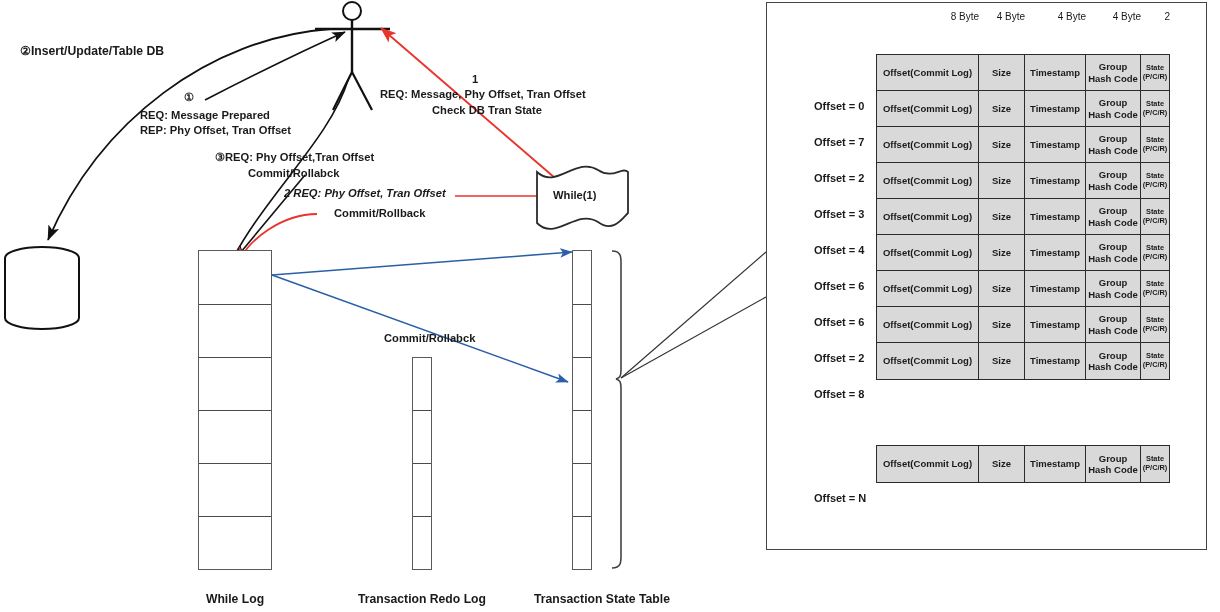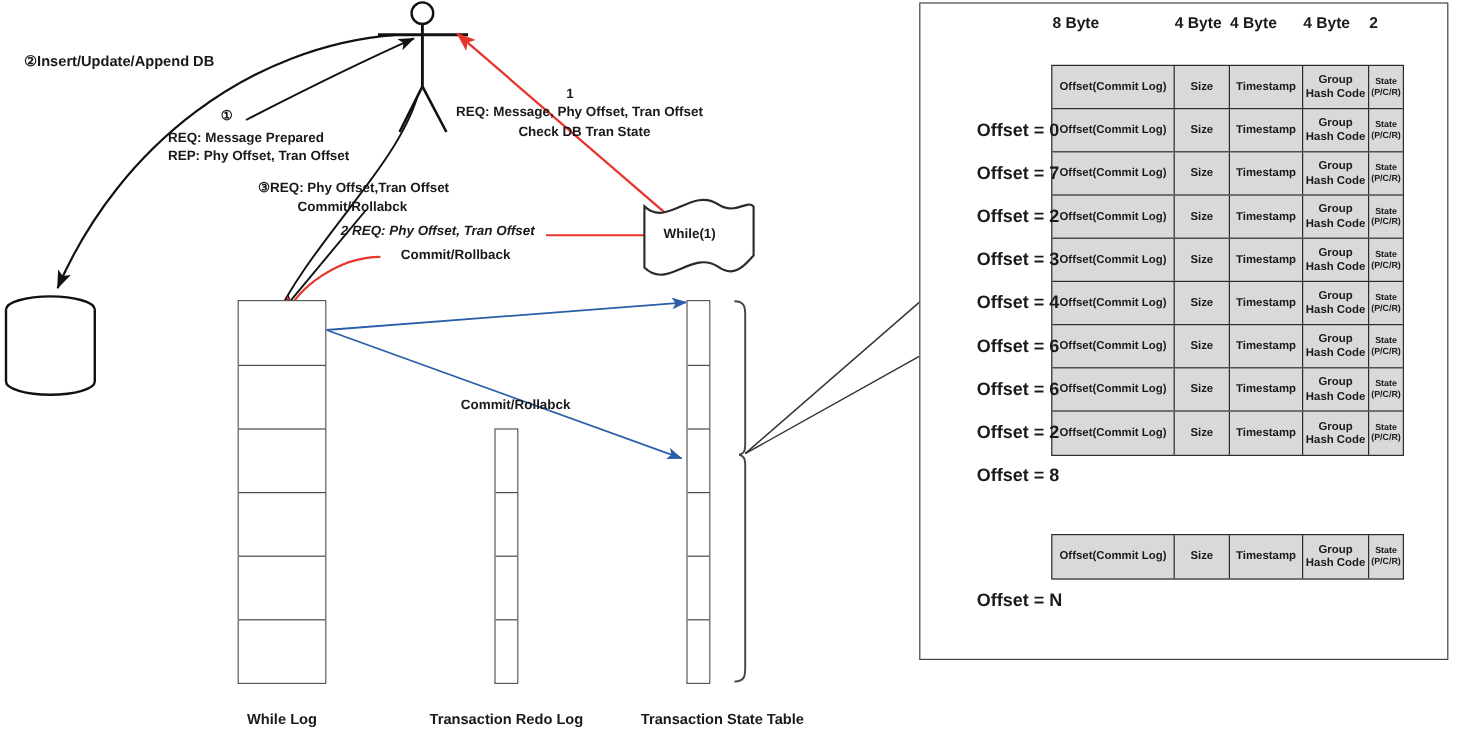--- a/index.html
+++ b/index.html
@@ -36,23 +36,23 @@
   #detail-panel {
     position: absolute;
     left: 766px; top: 2px;
     width: 441px; height: 548px;
     border: 1.6px solid #444;
     background: #fff;
   }
   .byte-cell {
     position: absolute;
     top: 0; height: 34px;
-    text-align: left;
-    font-size: 13px;
-    font-weight: 700;
+    text-align: right;
+    font-size: 10px;
+    font-weight: 400;
     color: #1a1a1a;
     padding-top: 1px;
   }
   .rec-table {
     position: absolute;
     border: 1.6px solid #2b2b2b;
     background: #d9d9d9;
   }
   .rec-row {
     position: relative;
@@ -80,21 +80,21 @@
   .stackcol {
     position: absolute;
     border: 1.4px solid #5a5a5a;
     background: #fff;
   }
   .seg { border-bottom: 1.4px solid #4a4a4a; }
   .seg.last { border-bottom: none; }
 
   .offlabel {
     position: absolute;
-    font-size: 15px;
+    font-size: 11px;
     font-weight: 700;
     color: #1a1a1a;
     white-space: pre;
   }
   .bullet {
     display: inline-block;
     width: 11px; height: 11px;
     border-radius: 50%;
     background: #111;
     color: #fff;
@@ -205,21 +205,21 @@
       <line x1="776" y1="236" x2="812" y2="208"></line>
       <line x1="776" y1="272" x2="812" y2="244"></line>
       <line x1="776" y1="308" x2="812" y2="280"></line>
       <line x1="776" y1="344" x2="812" y2="316"></line>
       <line x1="776" y1="380" x2="812" y2="352"></line>
       <line x1="776" y1="416" x2="812" y2="388"></line>
       <line x1="776" y1="522" x2="812" y2="490"></line>
     </g>
   </svg>
 
-  <div class="lbl t12" style="left:20px; top:44px;">②Insert/Update/Append DB</div>
+  <div class="lbl t12" style="left:20px; top:44px;">②Insert/Update/Table DB</div>
 
   <div class="lbl t11 ctr" style="left:172px; top:90px; width:34px;">①</div>
 
   <div class="lbl t11" style="left:140px; top:108px;">REQ: Message Prepared</div>
 
   <div class="lbl t11" style="left:140px; top:123px;">REP: Phy Offset, Tran Offset</div>
 
   <div class="lbl t11" style="left:215px; top:150px;">③REQ: Phy Offset,Tran Offset</div>
 
   <div class="lbl t11" style="left:248px; top:166px;">Commit/Rollabck</div>

